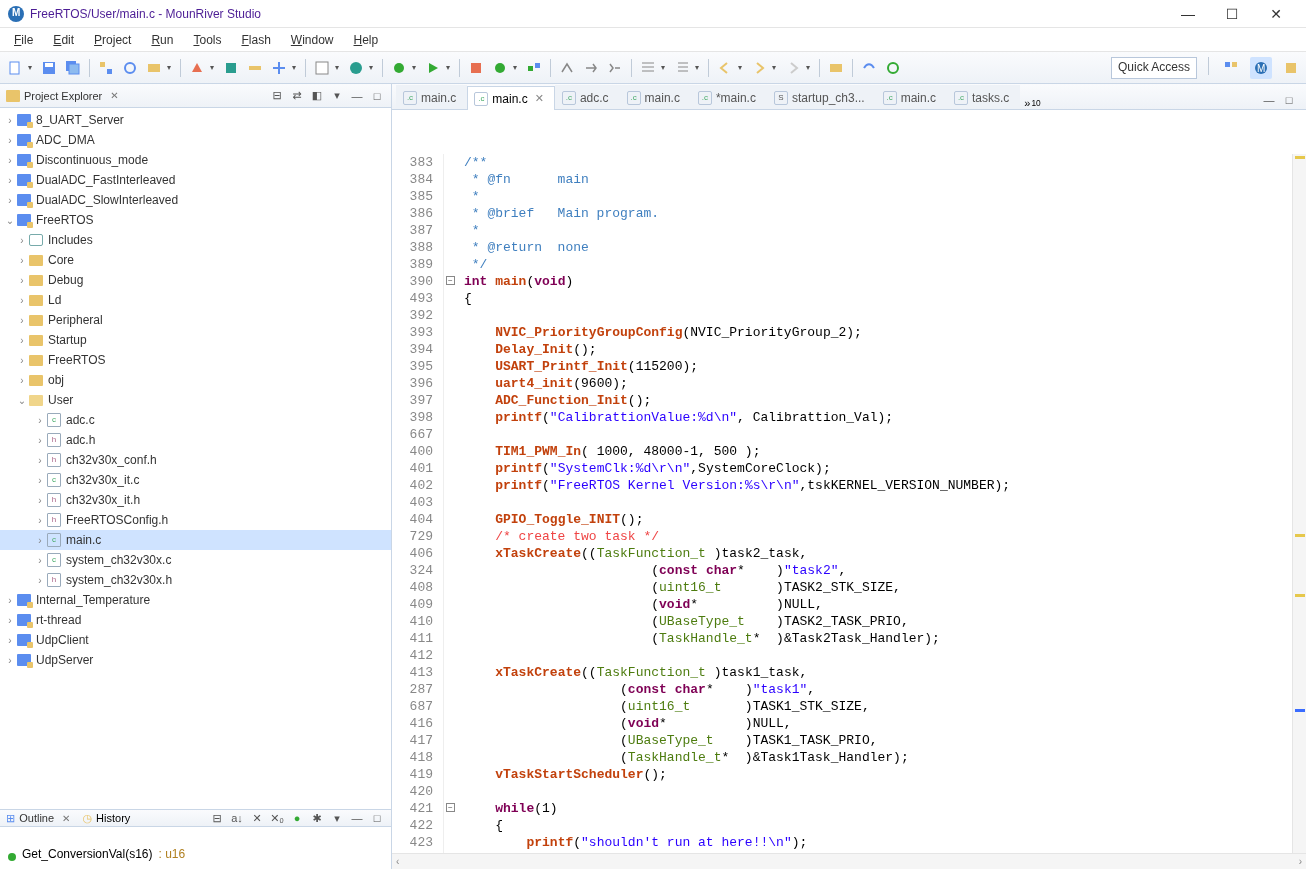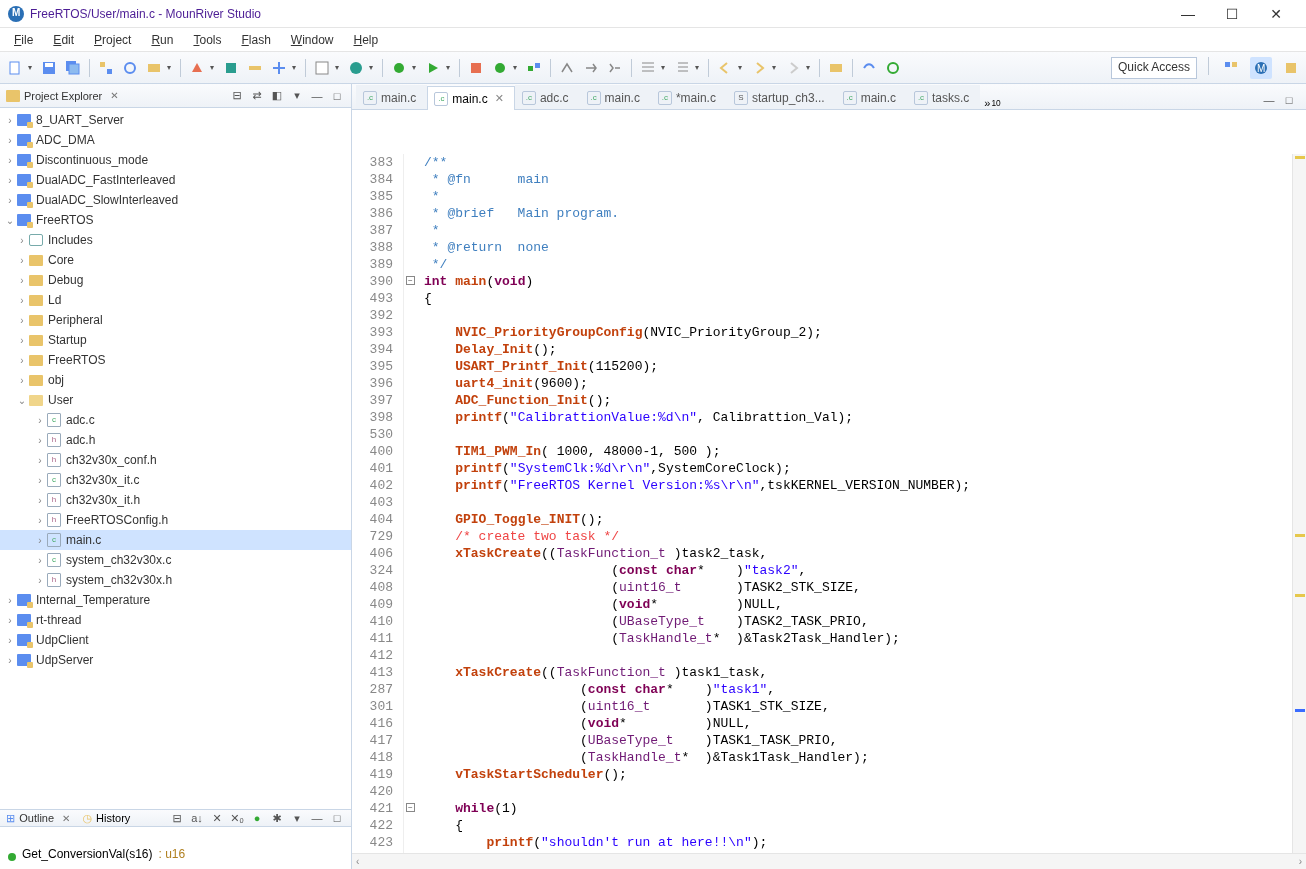--- a/index.html
+++ b/index.html
@@ -87,21 +87,21 @@
 }
 
 .main-area {
   flex: 1;
   display: flex;
   overflow: hidden;
   background: #eef2f7;
 }
 
 .left-pane {
-  width: 352px;
+  width: 392px;
   display: flex;
   flex-direction: column;
   border-right: 1px solid #c9d6e6;
   background: #fff;
 }
 .pane-header {
   height: 24px;
   background: linear-gradient(#fafbfd, #eef2f7);
   border-bottom: 1px solid #c9d6e6;
   display: flex;
@@ -253,21 +253,21 @@
   width: 9px; height: 9px;
   border: 1px solid #888;
   font-size: 8px; line-height: 7px; text-align: center;
   color: #555;
 }
 .tok-kw { color: #7f0055; font-weight: bold; }
 .tok-func { color: #c2410c; }
 .tok-str { color: #2a00ff; }
 .tok-cmt { color: #3f7fbf; }
 .tok-cmt2 { color: #ef4444; }
-.tok-type { color: #701a75; }
+.tok-type { color: #4d7c0f; }
 .ovr { position:absolute; right:0; top:0; bottom:0; width:14px; background:#f5f5f5; border-left:1px solid #e5e5e5; }
 .ovr .m { position:absolute; left:2px; width:10px; height:3px; }
 .m-y { background:#e6c84c; }
 .m-b { background:#3a6cff; }
 
 .h-scroll {
   height: 16px;
   border-top: 1px solid #e5e5e5;
   display: flex;
   align-items: center;
@@ -790,37 +790,37 @@
           <div class="ln">389</div>
           <div class="ln">390</div>
           <div class="ln">493</div>
           <div class="ln">392</div>
           <div class="ln">393</div>
           <div class="ln">394</div>
           <div class="ln">395</div>
           <div class="ln">396</div>
           <div class="ln">397</div>
           <div class="ln">398</div>
-          <div class="ln">530</div>
+          <div class="ln">667</div>
           <div class="ln">400</div>
           <div class="ln">401</div>
           <div class="ln">402</div>
           <div class="ln">403</div>
           <div class="ln">404</div>
           <div class="ln">729</div>
           <div class="ln">406</div>
           <div class="ln">324</div>
           <div class="ln">408</div>
           <div class="ln">409</div>
           <div class="ln">410</div>
           <div class="ln">411</div>
           <div class="ln">412</div>
           <div class="ln">413</div>
           <div class="ln">287</div>
-          <div class="ln">301</div>
+          <div class="ln">687</div>
           <div class="ln">416</div>
           <div class="ln">417</div>
           <div class="ln">418</div>
           <div class="ln">419</div>
           <div class="ln">420</div>
           <div class="ln">421</div>
           <div class="ln">422</div>
           <div class="ln">423</div>
           <div class="ln">424</div>
           <div class="ln">425</div>

